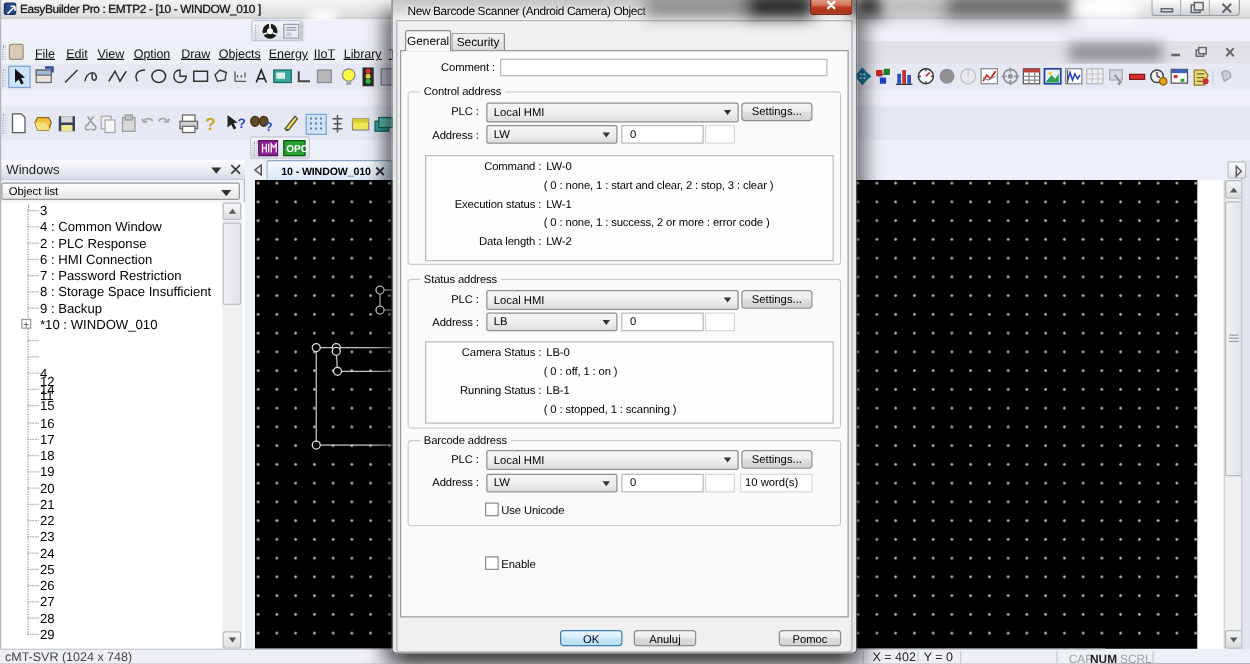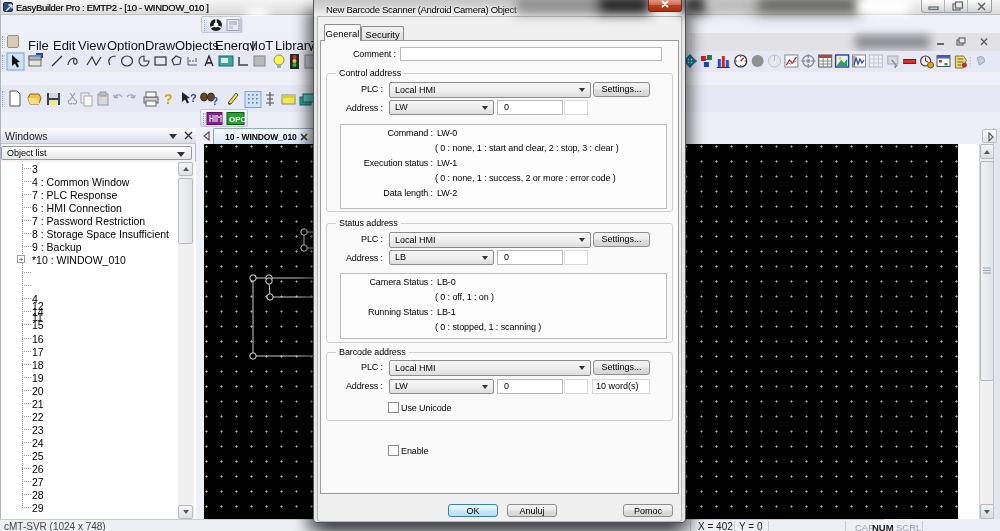--- a/index.html
+++ b/index.html
@@ -6,21 +6,21 @@
   body{width:1000px;height:531px;position:relative;overflow:hidden;
        font-family:"Liberation Sans",sans-serif;font-size:11px;color:#000;
        background:#eef0f8;}
   .abs{position:absolute;}
   
   #titlebar{left:0;top:0;width:1000px;height:15px;
     background:linear-gradient(#f4f4f4,#dcdcdc);border-bottom:1px solid #bfbfbf;}
   #titletext{left:16px;top:2px;font-size:9.5px;letter-spacing:-.3px;color:#1a1a1a;white-space:nowrap;text-shadow:0 0 .6px rgba(20,20,20,.8);}
   #band2{left:0;top:16px;width:1000px;height:17px;background:#f0f1f8;}
   #menubar{left:0;top:33px;width:1000px;height:18px;background:#eef0f8;}
-  .menuitem{position:absolute;top:5px;font-size:13px;letter-spacing:-.05px;color:#111;text-decoration:underline;}
+  .menuitem{position:absolute;top:5px;font-size:10px;letter-spacing:-.05px;color:#111;text-decoration:underline;}
   #row1{left:0;top:51px;width:1000px;height:21px;background:#e6e9f3;}
   #rowgap{left:0;top:72px;width:1000px;height:13px;background:#f0f1f8;}
   #row2{left:0;top:85px;width:1000px;height:27px;background:#e6e9f3;}
   #row3{left:0;top:112px;width:1000px;height:16px;background:#eef0f8;}
   .grip{position:absolute;width:3px;border-left:1px dotted #9aa0b4;border-right:1px dotted #c8ccdc;}
   
   #lpanel{left:0;top:128px;width:196px;height:391px;background:#f3f4f8;border-right:1px solid #b6bac8;}
   #lphead{left:0;top:0;width:196px;height:16px;background:linear-gradient(#fdfdfe,#d9dde8);
           border-bottom:1px solid #c2c6d4;}
   #objlist{left:1px;top:18px;width:191px;height:14px;background:linear-gradient(#ffffff,#e7e7e7);
@@ -332,21 +332,21 @@
         <path d="M1 1 L5 6 L9 1 Z" fill="#333"></path>
       </svg>
   </div>
   <div class="abs" id="tree">
   <div class="tv" style="top:2px;height:344px;"></div>
   <div class="tc" style="top:6px;"></div>
   <div class="ti" style="top:1px;">3</div>
   <div class="tc" style="top:19px;"></div>
   <div class="ti" style="top:14px;">4 : Common Window</div>
   <div class="tc" style="top:32px;"></div>
-  <div class="ti" style="top:27px;">7 : PLC Response</div>
+  <div class="ti" style="top:27px;">2 : PLC Response</div>
   <div class="tc" style="top:45px;"></div>
   <div class="ti" style="top:40px;">6 : HMI Connection</div>
   <div class="tc" style="top:58px;"></div>
   <div class="ti" style="top:53px;">7 : Password Restriction</div>
   <div class="tc" style="top:71px;"></div>
   <div class="ti" style="top:66px;">8 : Storage Space Insufficient</div>
   <div class="tc" style="top:84px;"></div>
   <div class="ti" style="top:79px;">9 : Backup</div>
   <div style="position:absolute;left:17px;top:93px;width:8px;height:8px;border:1px solid #9a9a9a;background:#fff;font-size:8px;line-height:8px;text-align:center;color:#444;">+</div>
   <div class="ti" style="top:92px;">*10 : WINDOW_010</div>

